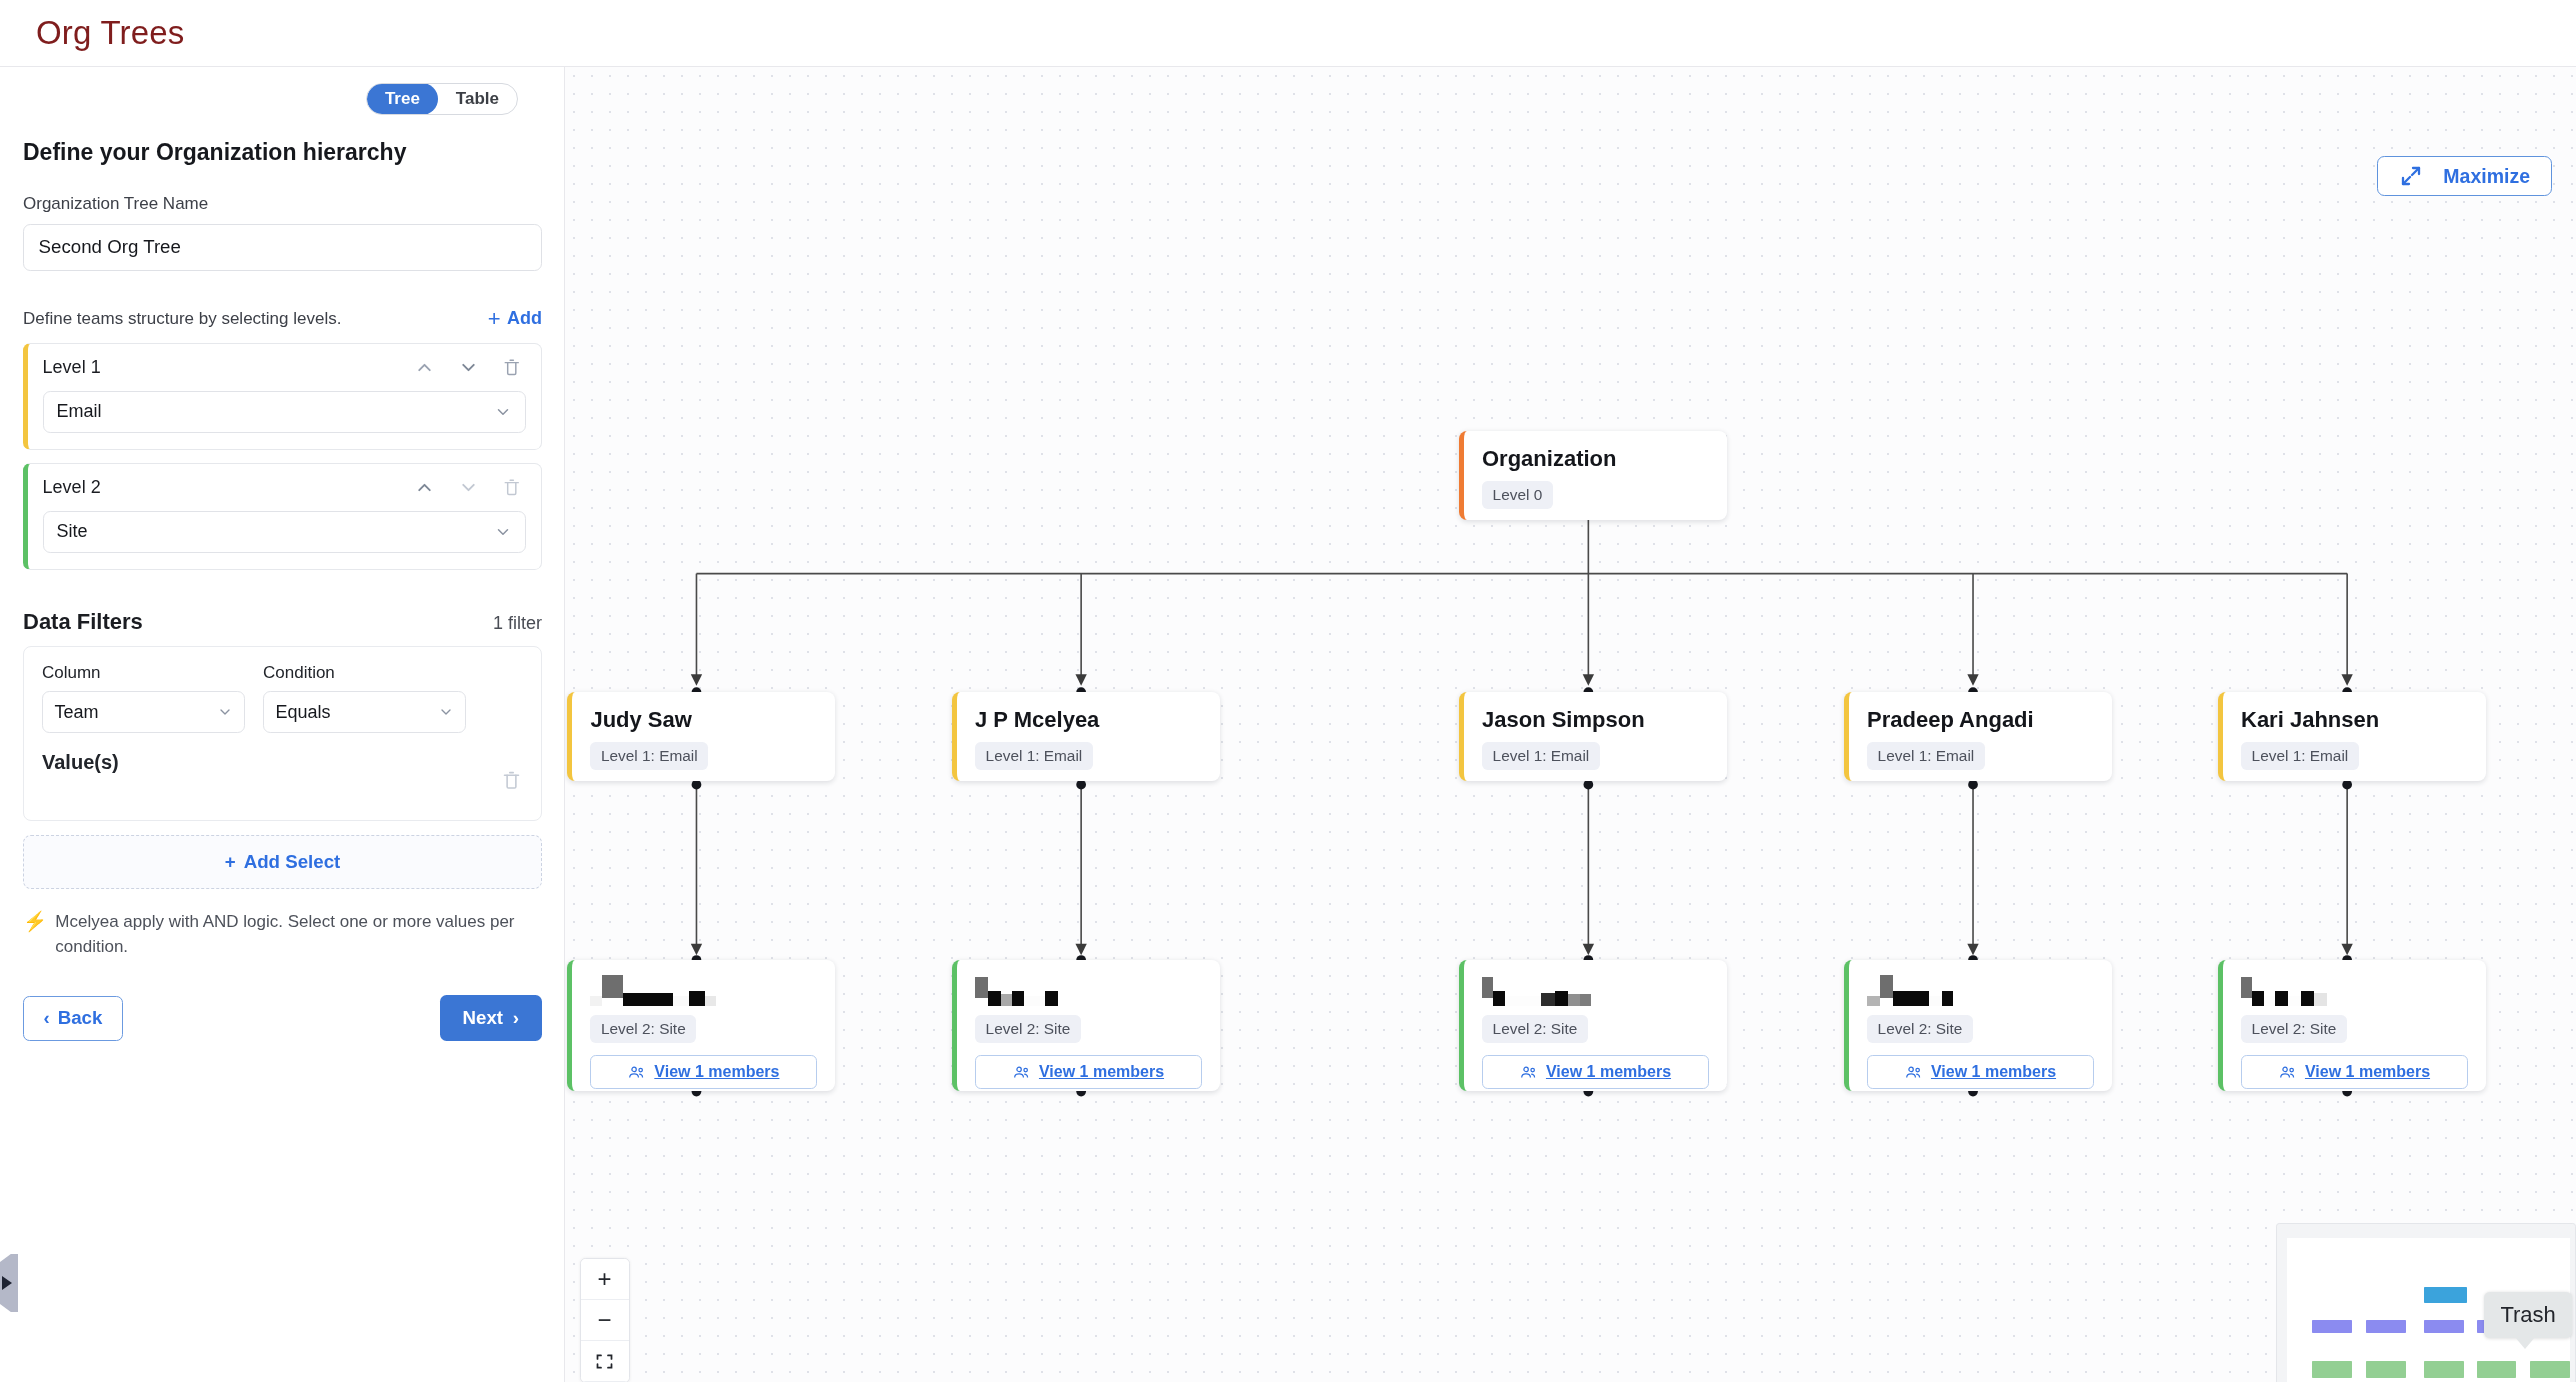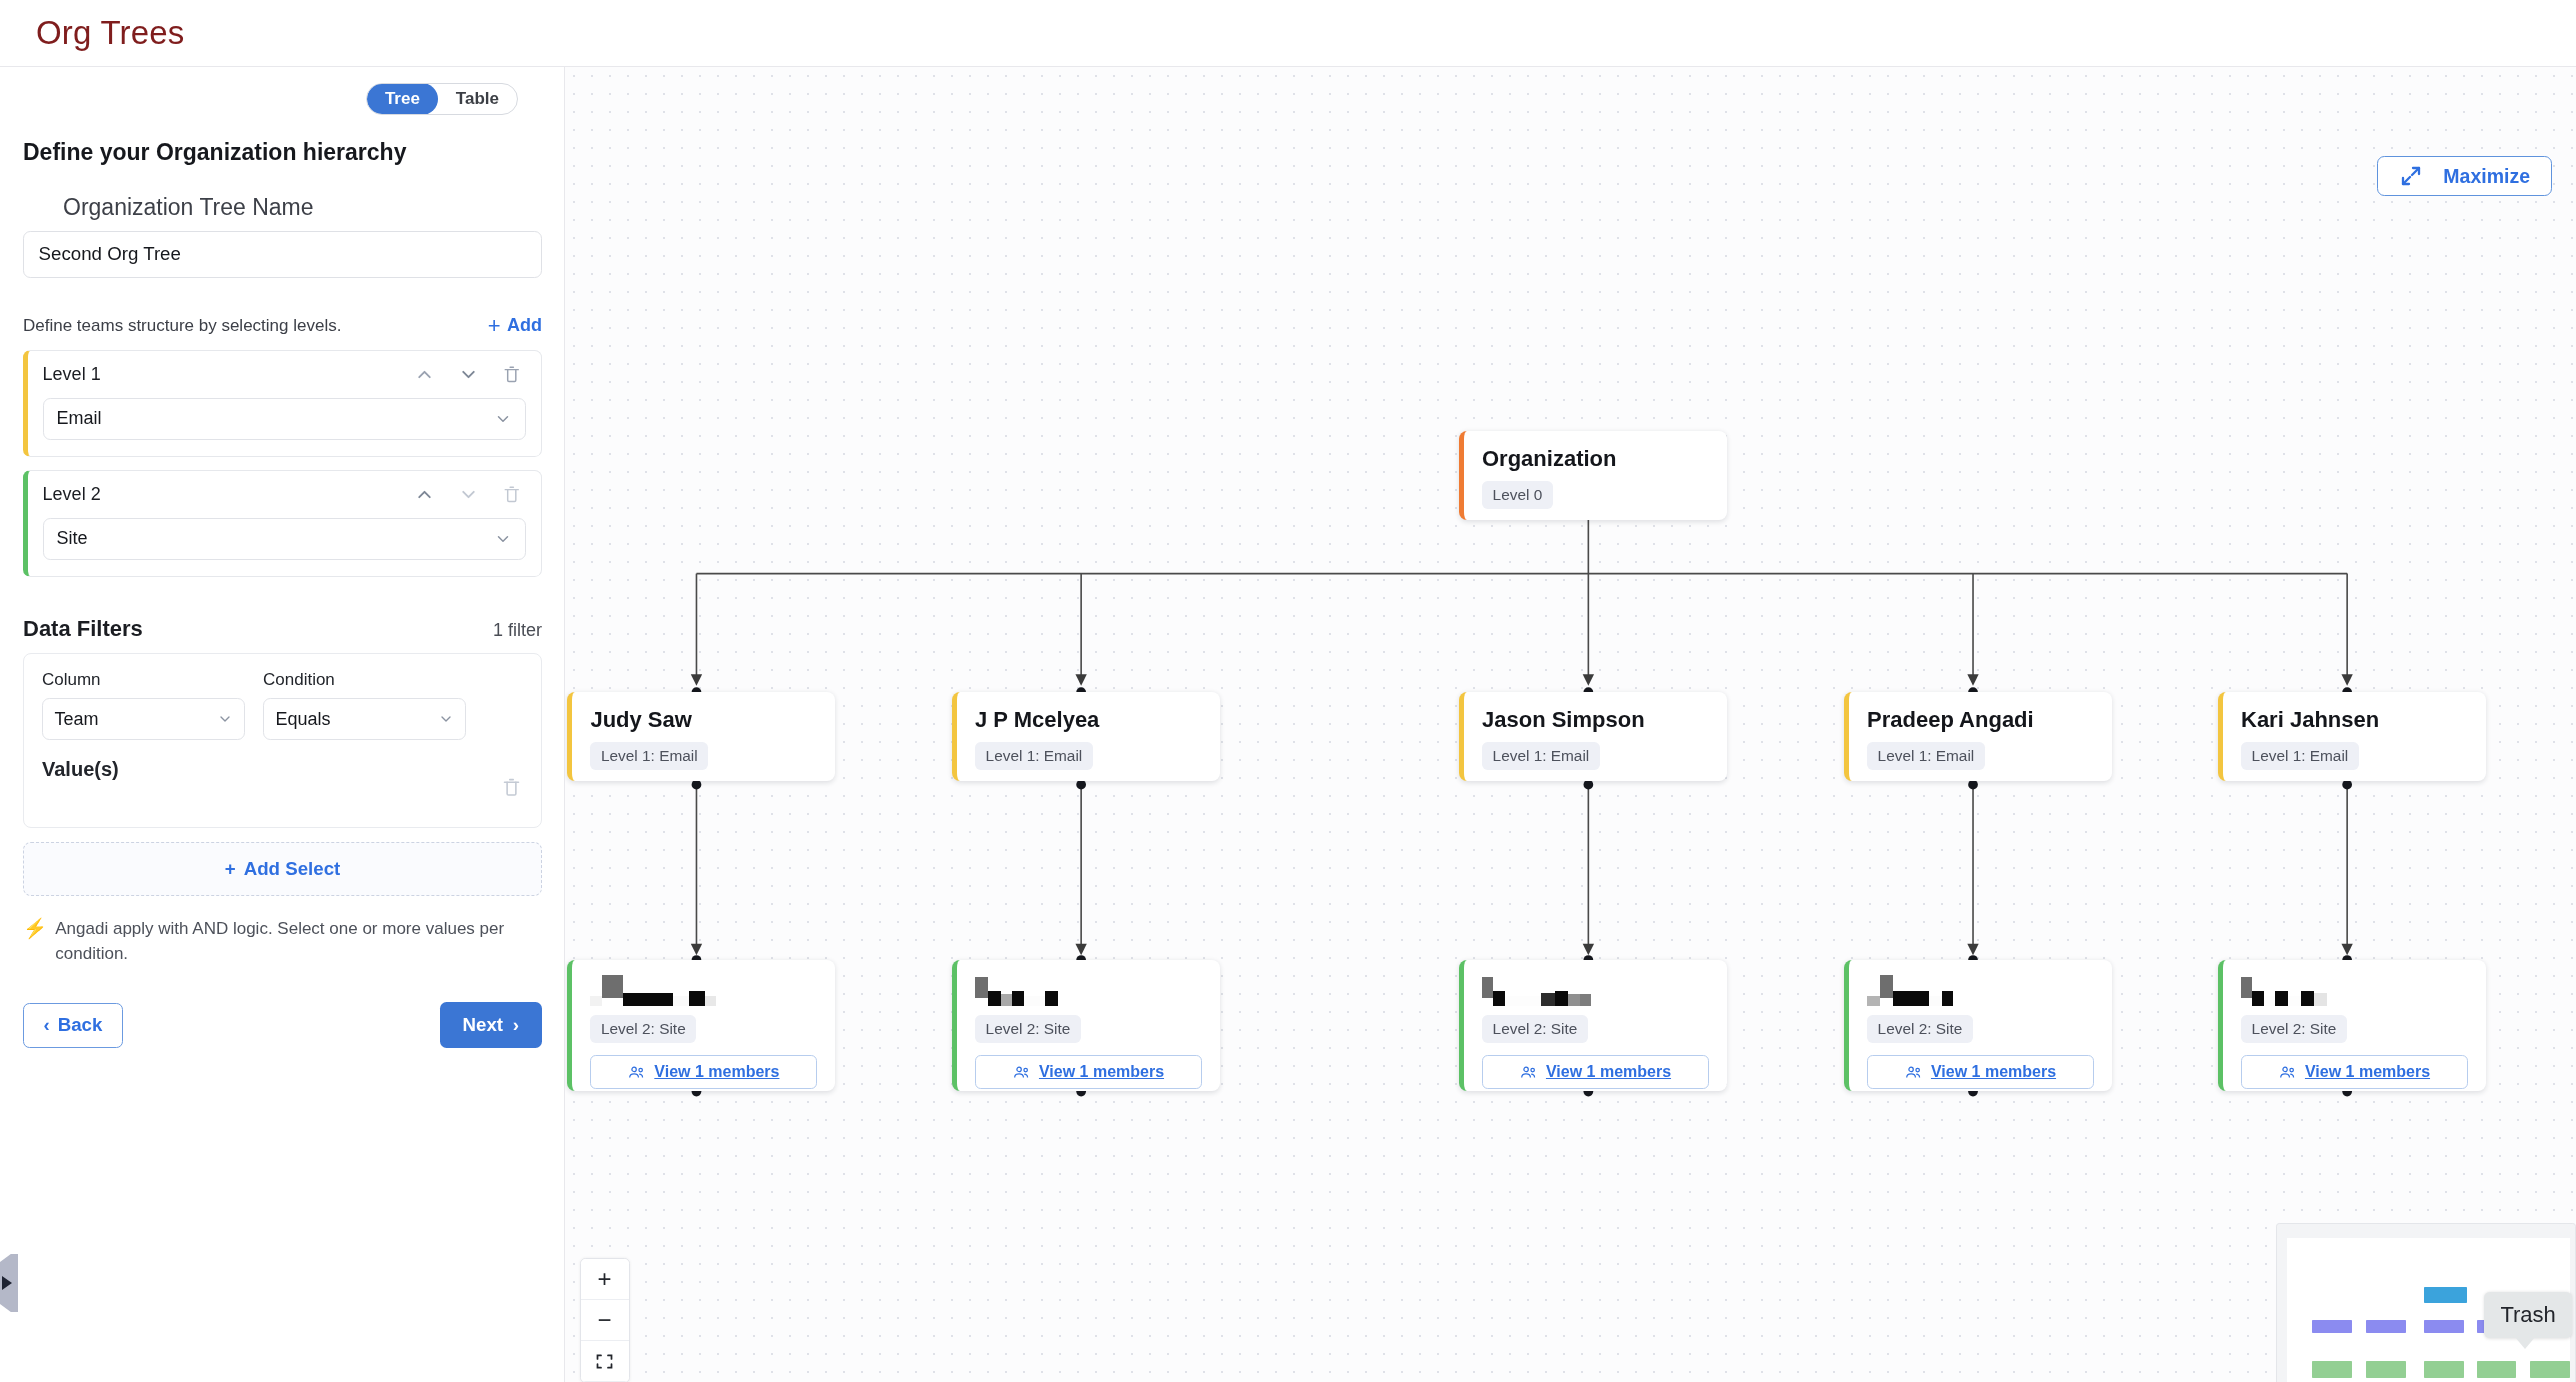--- a/index.html
+++ b/index.html
@@ -38,21 +38,21 @@
   }
   .seg-btn {
     font-size: 17px; padding: 0 18px; height: 100%;
     display: flex; align-items: center; justify-content: center;
     color: #3c3f45; background: transparent; border: none;
     font-family: inherit; cursor: pointer; font-weight: 600;
   }
   .seg-btn.active { background: #3b76d4; color: #fff; border-radius: 811px; height: 32px; }
 
   .section-title { font-size: 23px; font-weight: 700; color: #16181d; margin-top: 24px; }
-  .field-label { font-size: 23px; color: #3d4048; margin-top: 28px; margin-bottom: 9.7px; margin-left: 40px; }
+  .field-label { font-size: 17px; color: #3d4048; margin-top: 28px; margin-bottom: 9.7px; }
   .text-input {
     width: 519px; height: 47px; border: 0.8px solid #dfe1e6; border-radius: 7.3px;
     font-size: 18.7px; padding: 0 14.6px; color: #16181d; font-family: inherit; background: #fff;
   }
 
   .levels-head {
     display: flex; align-items: center; justify-content: space-between;
     margin-top: 37px; width: 519px;
   }
   .levels-hint { font-size: 17px; color: #3d4048; }
@@ -339,21 +339,21 @@
       </button>
     </div>
 
     <button class="add-filter">
       <span>+</span>
       <span>Add Select</span>
     </button>
 
     <div class="note">
       <span style="font-size:19.5px;color:#f0b429;">⚡</span>
-      <span class="note-text">Angadi apply with AND logic. Select one or more values per condition.</span>
+      <span class="note-text">Mcelyea apply with AND logic. Select one or more values per condition.</span>
     </div>
 
     <div class="nav-row">
       <button class="btn-back">
         <span>‹</span>
         <span>Back</span>
       </button>
       <button class="btn-next">
         <span>Next</span>
         <span>›</span>

